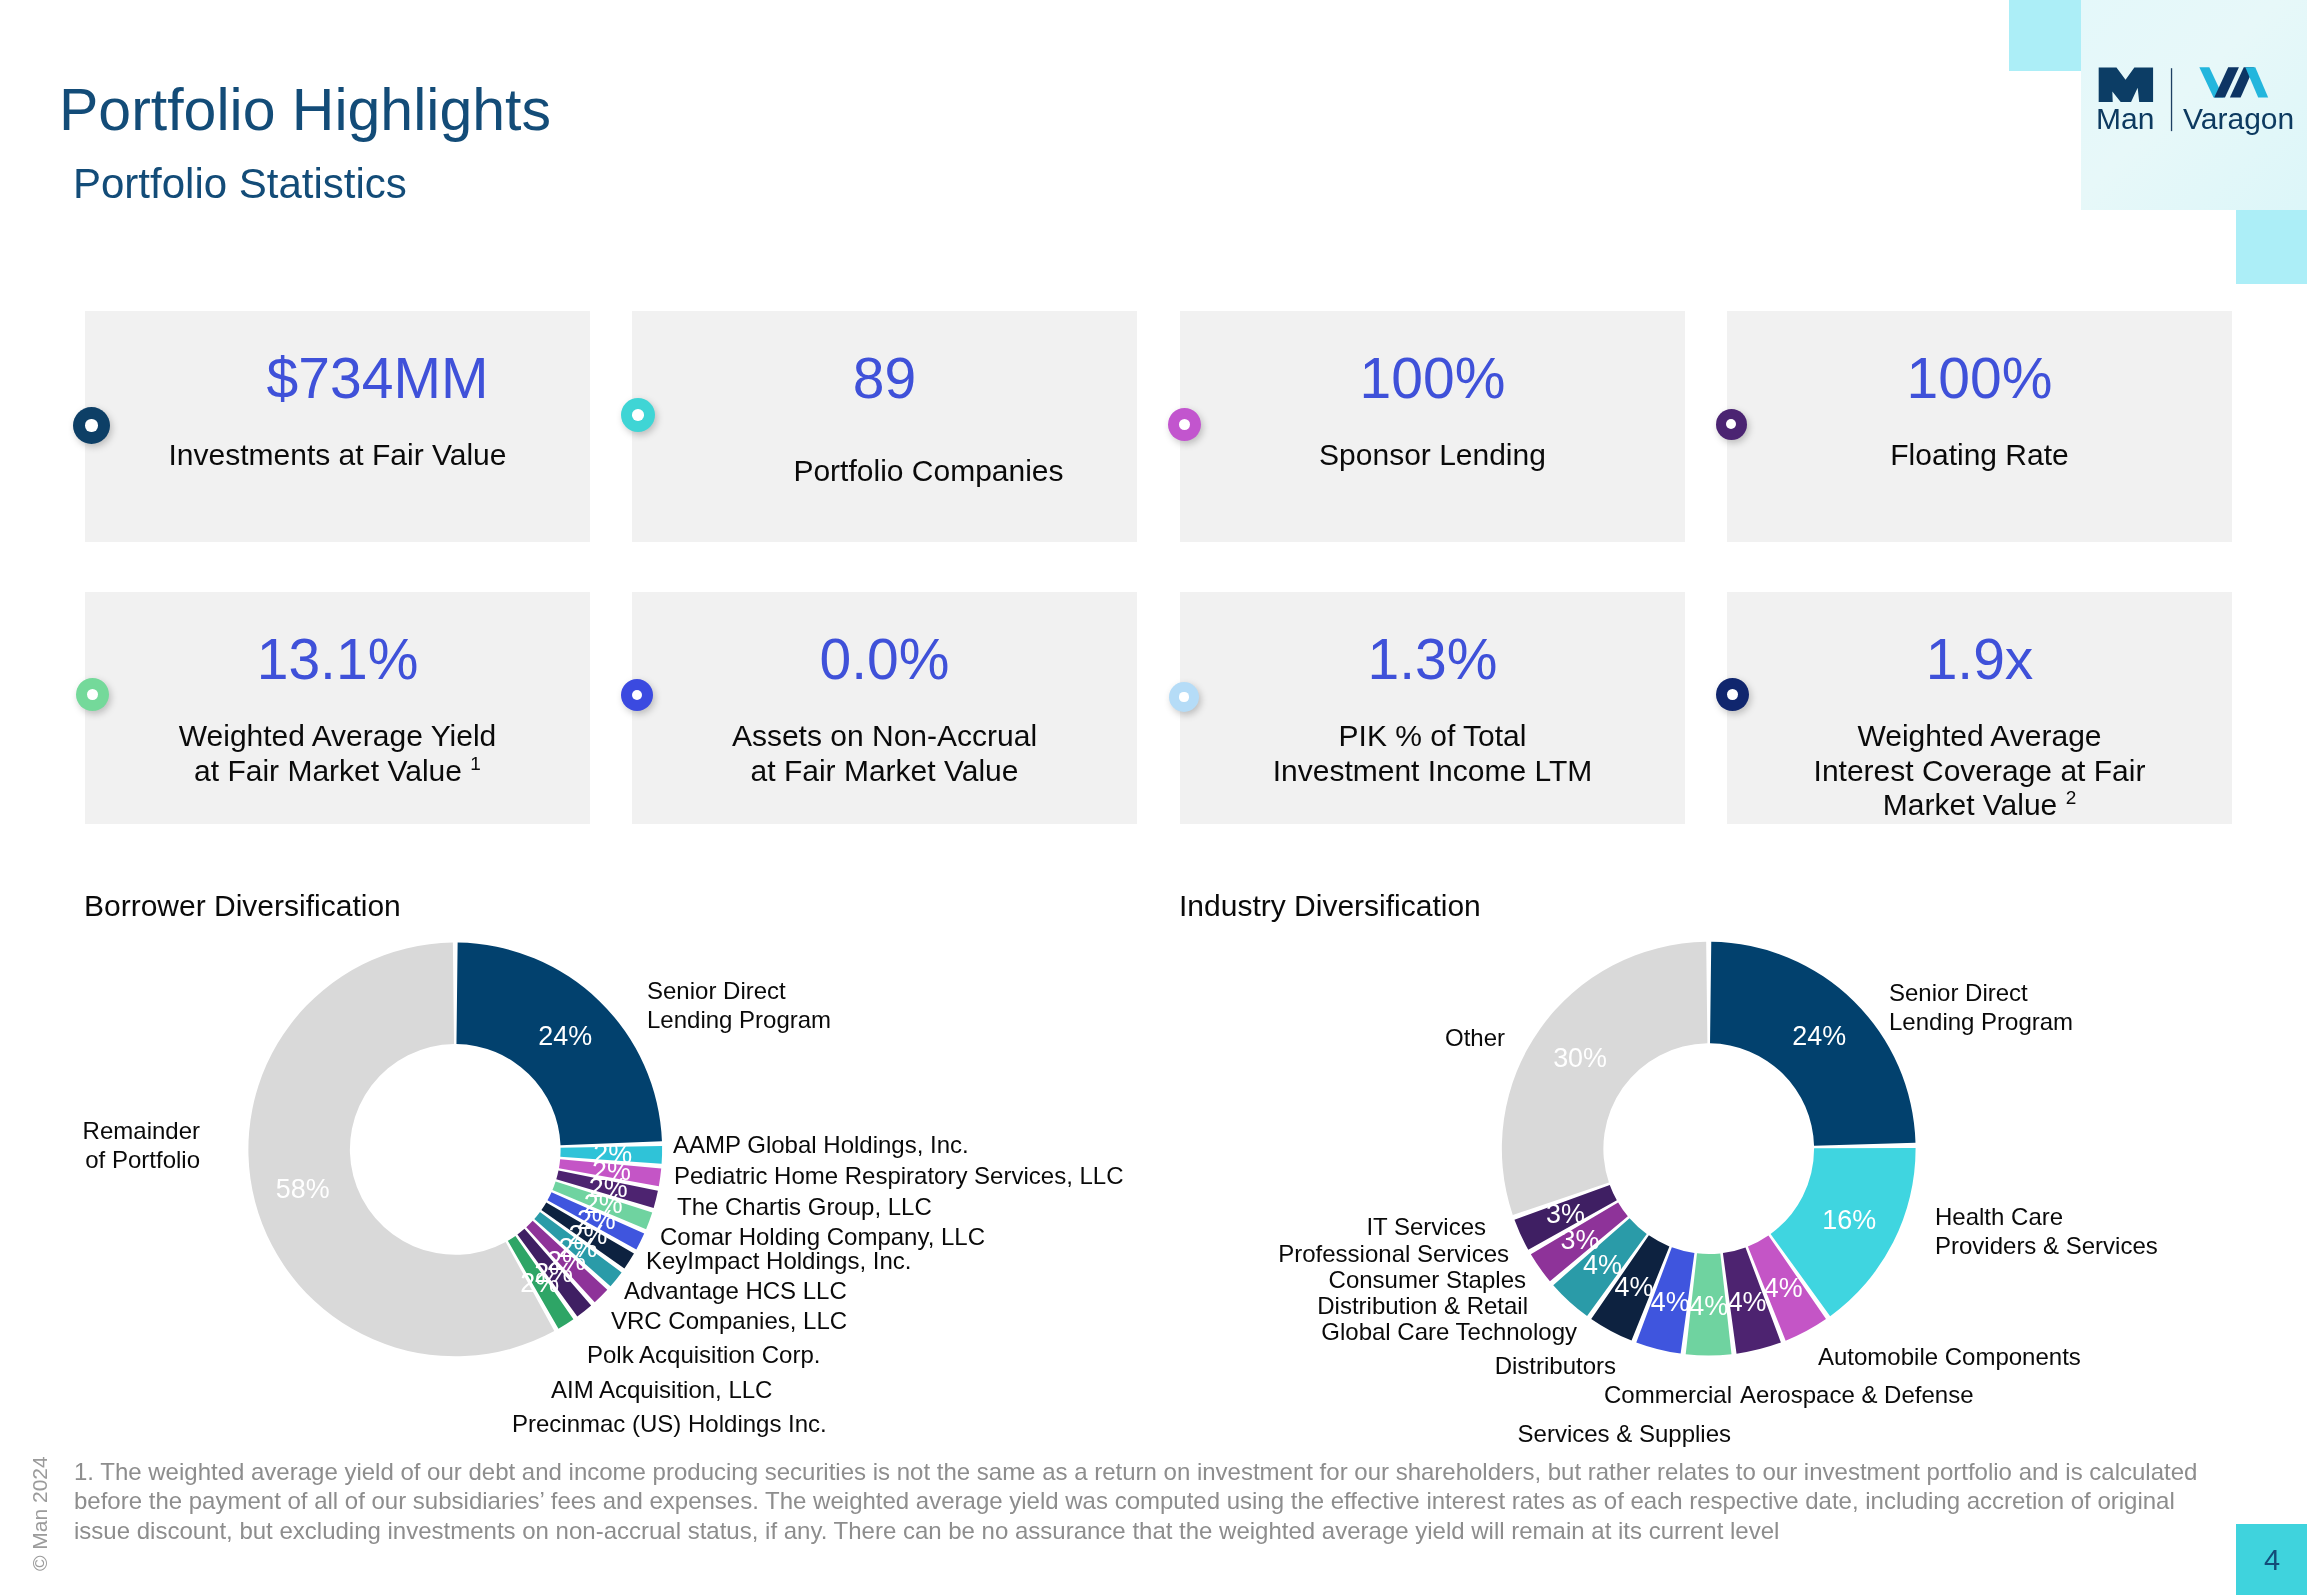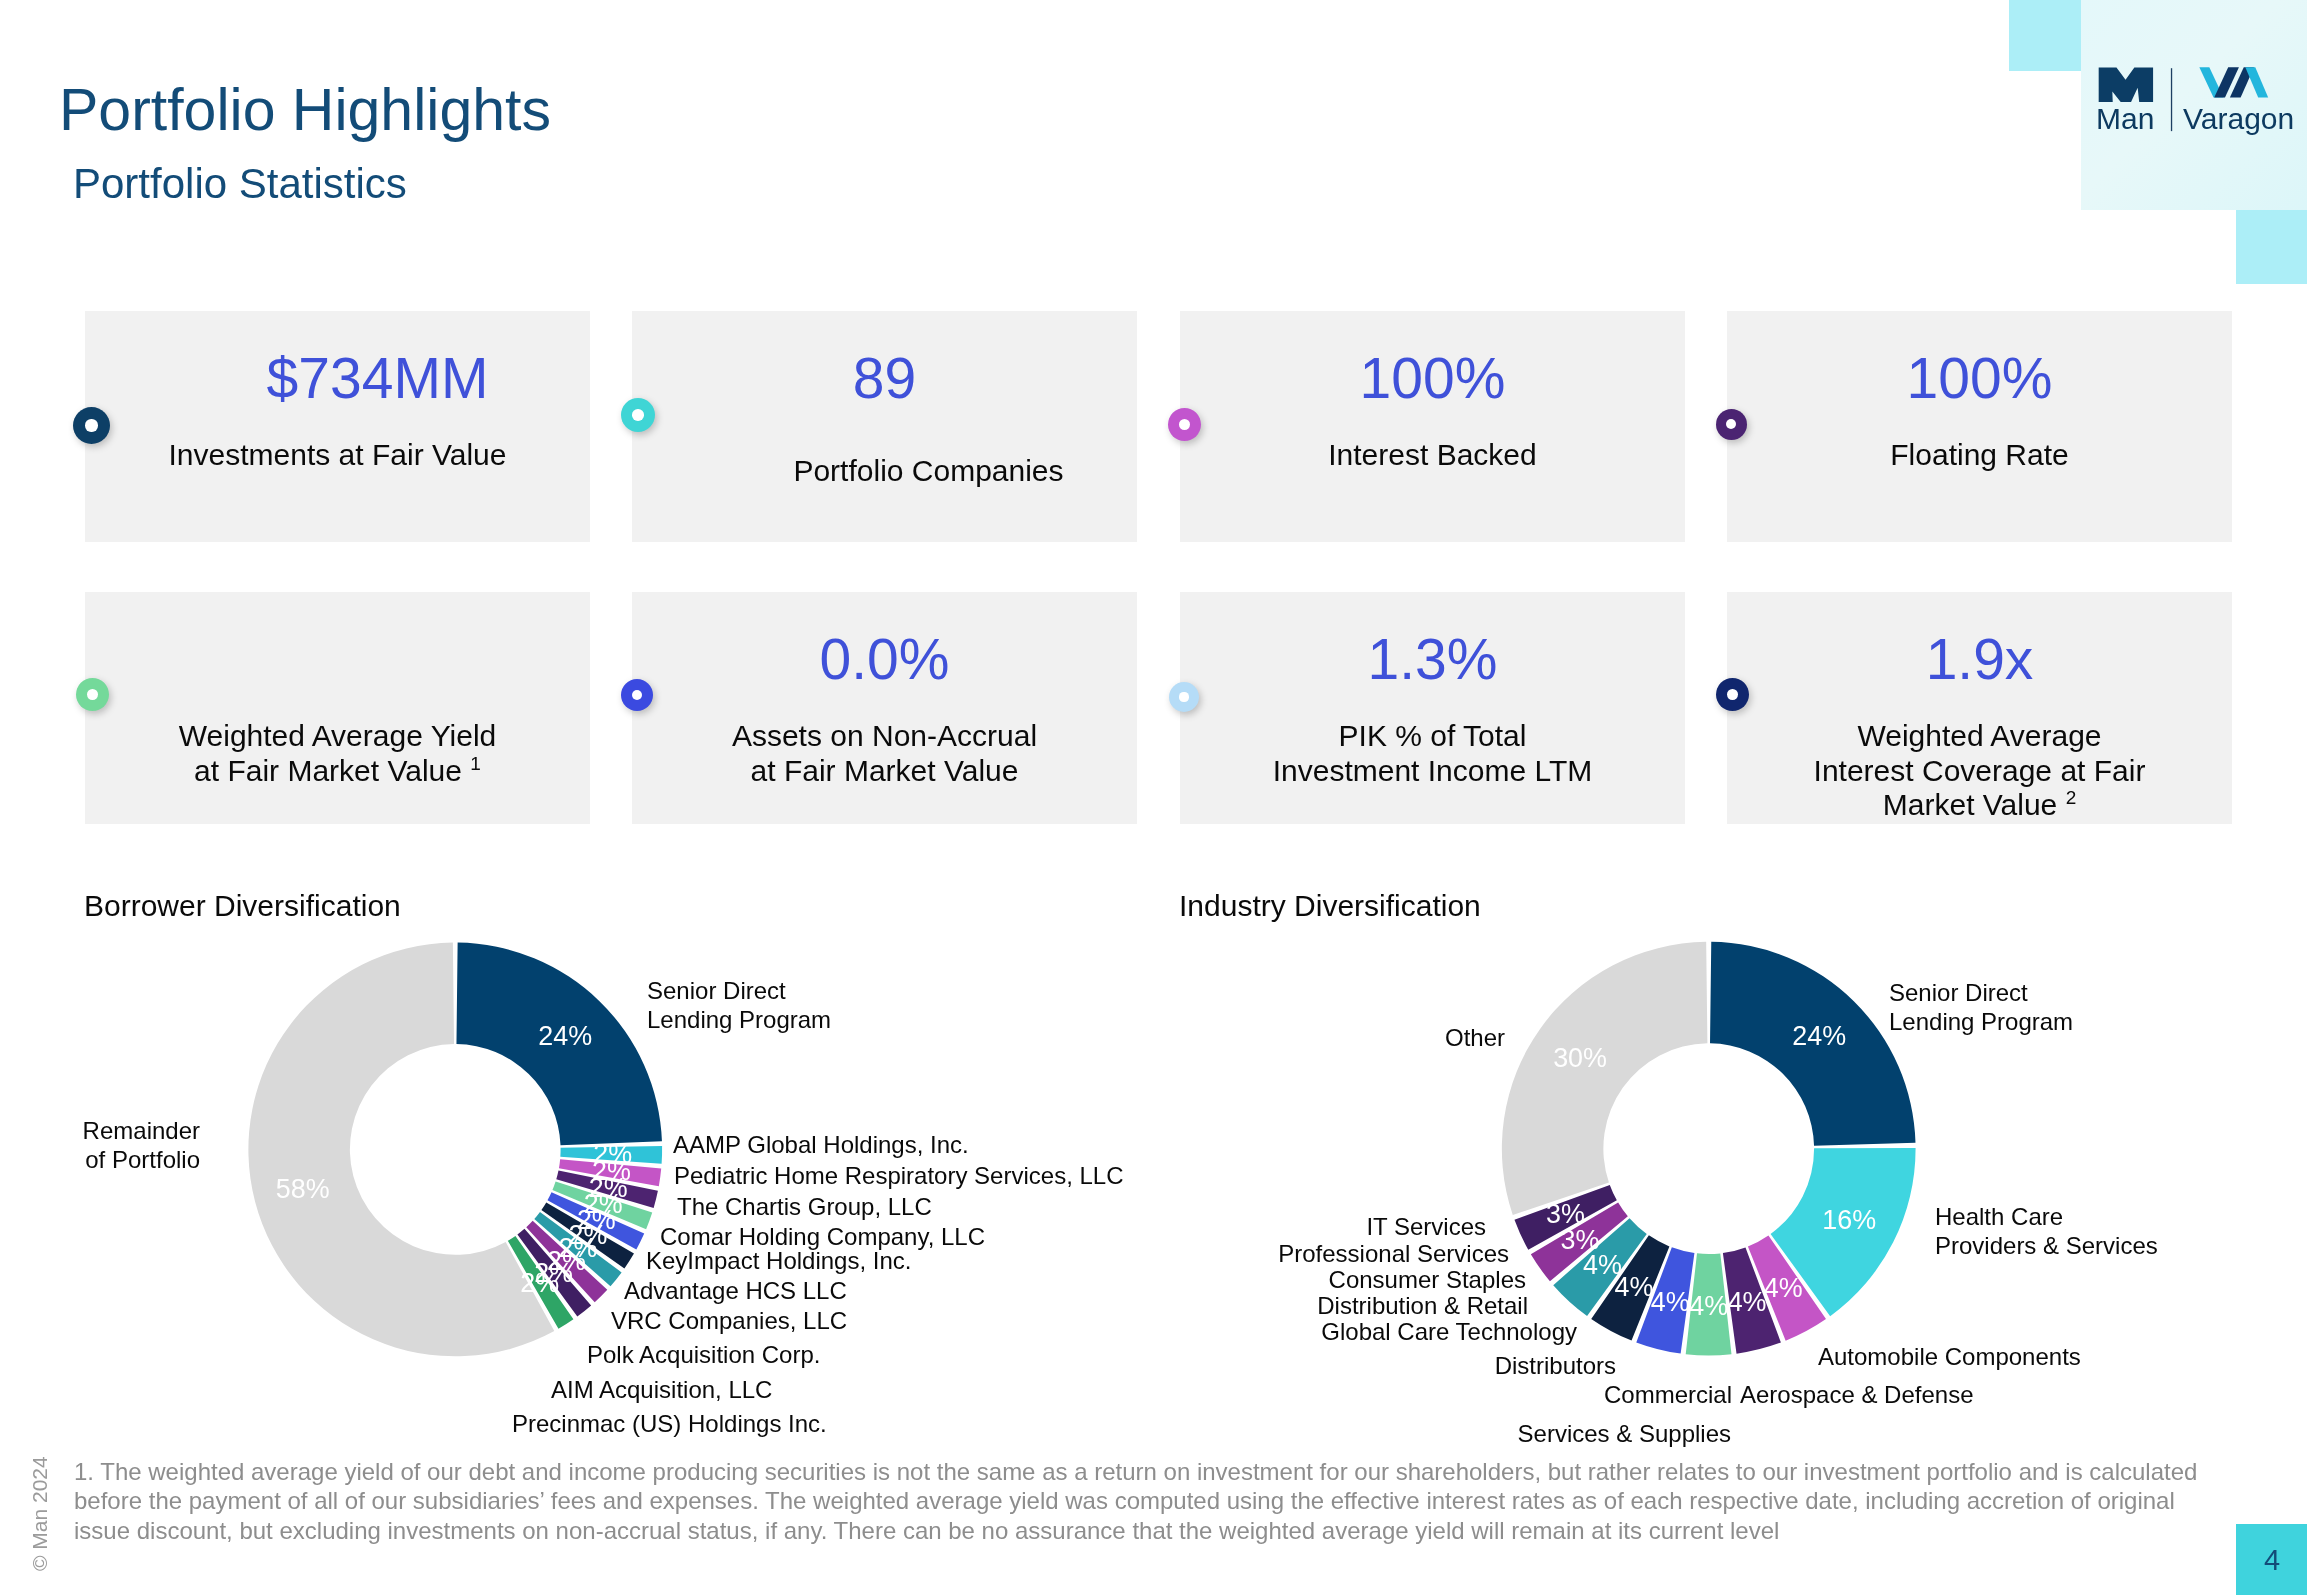--- a/index.html
+++ b/index.html
@@ -95,33 +95,34 @@
       </div>
       <div class="card" style="left: 632px; top: 311px; width: 505px; height: 231px;">
         <div class="val" style="top: 39px;">89</div>
         <div class="lbl" style="top: 143px; padding-left: 44px;">Portfolio Companies</div>
       </div>
       <div class="dot" style="left: 621px; top: 398px; width: 34px; height: 34px; background: rgb(63, 213, 213);">
         <i style="left: 11px; top: 11px; width: 11.5px; height: 11.5px;"></i>
       </div>
       <div class="card" style="left: 1180px; top: 311px; width: 505px; height: 231px;">
         <div class="val" style="top: 39px;">100%</div>
-        <div class="lbl" style="top: 127px;">Interest Backed</div>
+        <div class="lbl" style="top: 127px;">Sponsor Lending</div>
       </div>
       <div class="dot" style="left: 1168px; top: 408px; width: 33px; height: 33px; background: rgb(194, 85, 206);">
         <i style="left: 10.8px; top: 10.8px; width: 11.5px; height: 11.5px;"></i>
       </div>
       <div class="card" style="left: 1727px; top: 311px; width: 505px; height: 231px;">
         <div class="val" style="top: 39px;">100%</div>
         <div class="lbl" style="top: 127px;">Floating Rate</div>
       </div>
       <div class="dot" style="left: 1716px; top: 409px; width: 31px; height: 31px; background: rgb(75, 36, 114);">
         <i style="left: 10.4px; top: 10.4px; width: 10px; height: 10px;"></i>
       </div>
       <div class="card" style="left: 85px; top: 592px; width: 505px; height: 232px;">
+        <div class="val" style="top: 39px;">13.1%</div>
         <div class="lbl" style="top: 127px;">Weighted Average Yield<br>at Fair Market Value <sup>1</sup></div>
       </div>
       <div class="dot" style="left: 76px; top: 678px; width: 33px; height: 33px; background: rgb(116, 217, 154);">
         <i style="left: 11px; top: 11px; width: 10.8px; height: 10.8px;"></i>
       </div>
       <div class="card" style="left: 632px; top: 592px; width: 505px; height: 232px;">
         <div class="val" style="top: 39px;">0.0%</div>
         <div class="lbl" style="top: 127px;">Assets on Non-Accrual<br>at Fair Market Value</div>
       </div>
       <div class="dot" style="left: 621px; top: 679px; width: 32px; height: 32px; background: rgb(59, 74, 224);">

